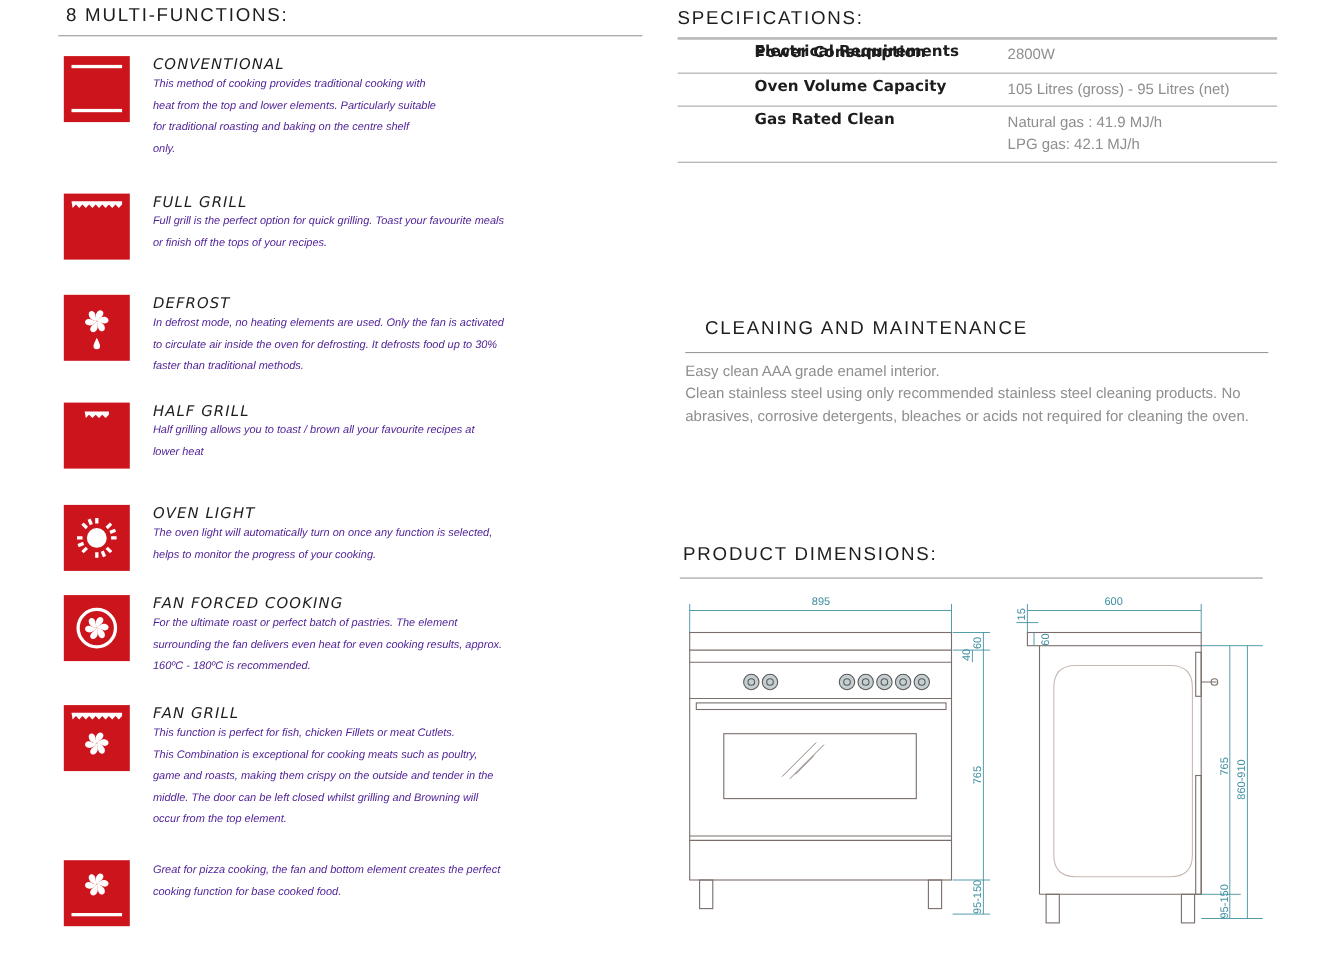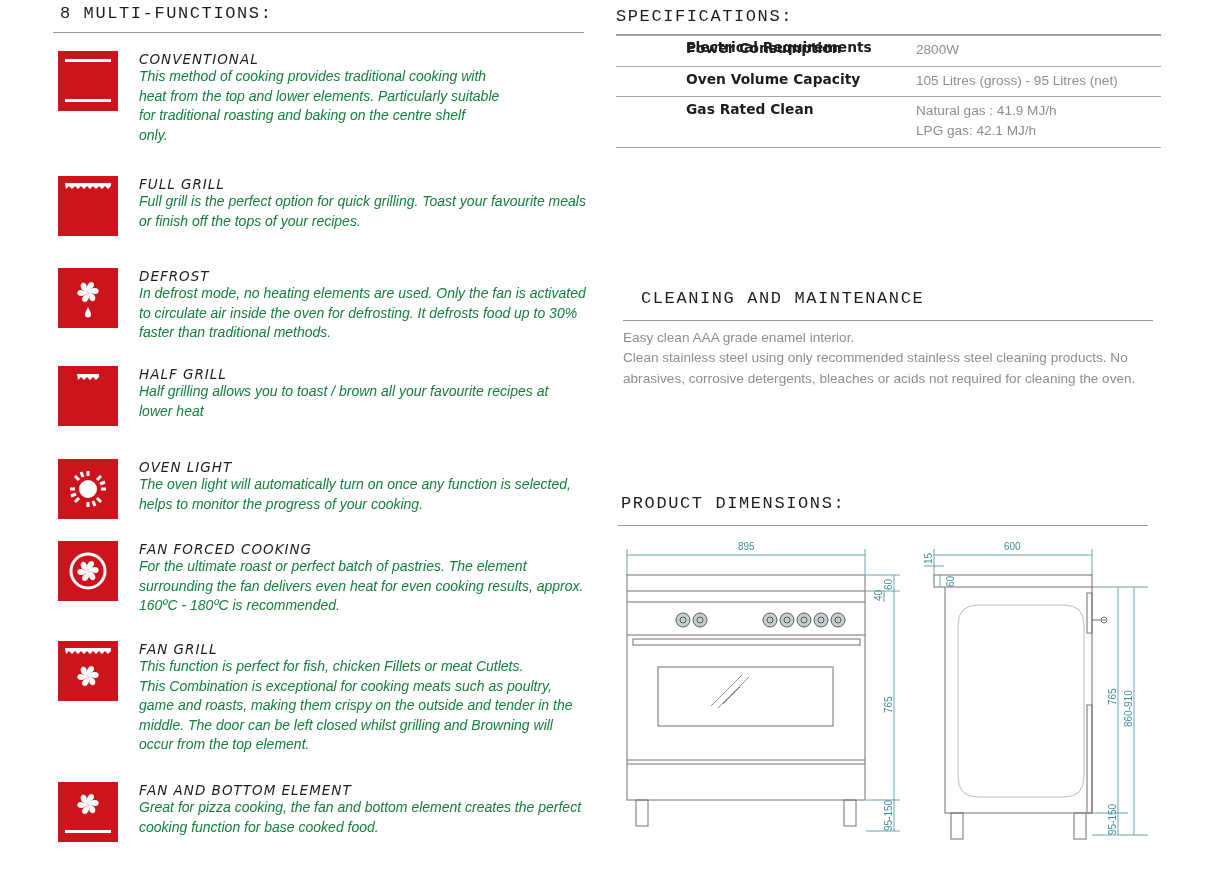--- a/index.html
+++ b/index.html
@@ -1,28 +1,28 @@
 <!DOCTYPE html>
 <html><head>
 <meta charset="utf-8">
 <style>
   * { box-sizing: border-box; margin: 0; padding: 0; }
   html, body { width: 1214px; height: 891px; background: #ffffff; overflow: hidden; }
   body { position: relative; font-family: "Liberation Sans", sans-serif; color: #222; }
 
-  .h-title { position: absolute; font-family: Liberation Mono, monospace; font-size: 17px; letter-spacing: 1.6px; color: #1d1d1d; font-weight: normal; }
+  .h-title { position: absolute; font-family: Liberation Sans, sans-serif; font-size: 17px; letter-spacing: 1.6px; color: #1d1d1d; font-weight: normal; }
   .rule { position: absolute; height: 1px; background: #9a9a9a; }
 
   
   .fn { position: absolute; left: 58px; width: 530px; }
   .fn-icon { position: absolute; left: 0; top: 0; width: 60px; height: 60px; background: #cc141c; }
   .fn-icon svg { width: 60px; height: 60px; display: block; }
   .fn-text { position: absolute; left: 81px; top: 0; width: 450px; font-style: italic; }
   .fn-name { font-family: "DejaVu Sans", sans-serif; font-size: 13.5px; letter-spacing: 1px; color: #1d1d1d; line-height: 16px; }
-  .fn-desc { font-size: 14px; color: #15803d; line-height: 19.6px; white-space: pre-line; }
+  .fn-desc { font-size: 10px; color: #4c1d95; line-height: 19.6px; white-space: pre-line; }
 
   
   .specs { position: absolute; left: 616px; top: 35px; width: 545px; }
   .spec-row { position: relative; border-bottom: 1px solid #a8a8a8; }
   .spec-label { position: absolute; left: 22px; top: 4px; font-family: "DejaVu Sans", sans-serif; font-weight: bold; font-size: 13.8px; color: #1d1d1d; margin-left: 48px; }
   .spec-value { margin-left: 300px; padding-top: 4px; padding-bottom: 6px; font-size: 13.6px; color: #8e8e8e; line-height: 19.7px; white-space: pre-line; }
 
   .clean-text { position: absolute; left: 623px; top: 328px; width: 540px; font-size: 13.6px; color: #8e8e8e; line-height: 20.4px; white-space: pre-line; }
 
   .dims { position: absolute; left: 618px; top: 535px; width: 545px; height: 305px; }
@@ -182,21 +182,20 @@
           <use href="#petal" transform="rotate(60)"></use>
           <use href="#petal" transform="rotate(120)"></use>
         <use href="#petal" transform="rotate(180)"></use>
           <use href="#petal" transform="rotate(240)"></use>
           <use href="#petal" transform="rotate(300)"></use>
       </g>
       <rect x="7" y="48" width="46" height="3" fill="#fff"></rect>
     </svg>
   </div>
   <div class="fn-text">
-    <div class="fn-name">FAN AND BOTTOM ELEMENT</div>
     <div class="fn-desc">Great for pizza cooking, the fan and bottom element creates the perfect
 cooking function for base cooked food.</div>
   </div>
 </div>
 
 <div class="h-title" style="left:616px;top:7px;">SPECIFICATIONS:</div>
 <div class="rule" style="left:616px;top:34px;width:545px;"></div>
 <div class="specs">
   <div class="spec-row">
     <div class="spec-label">Electrical Requirements</div>

